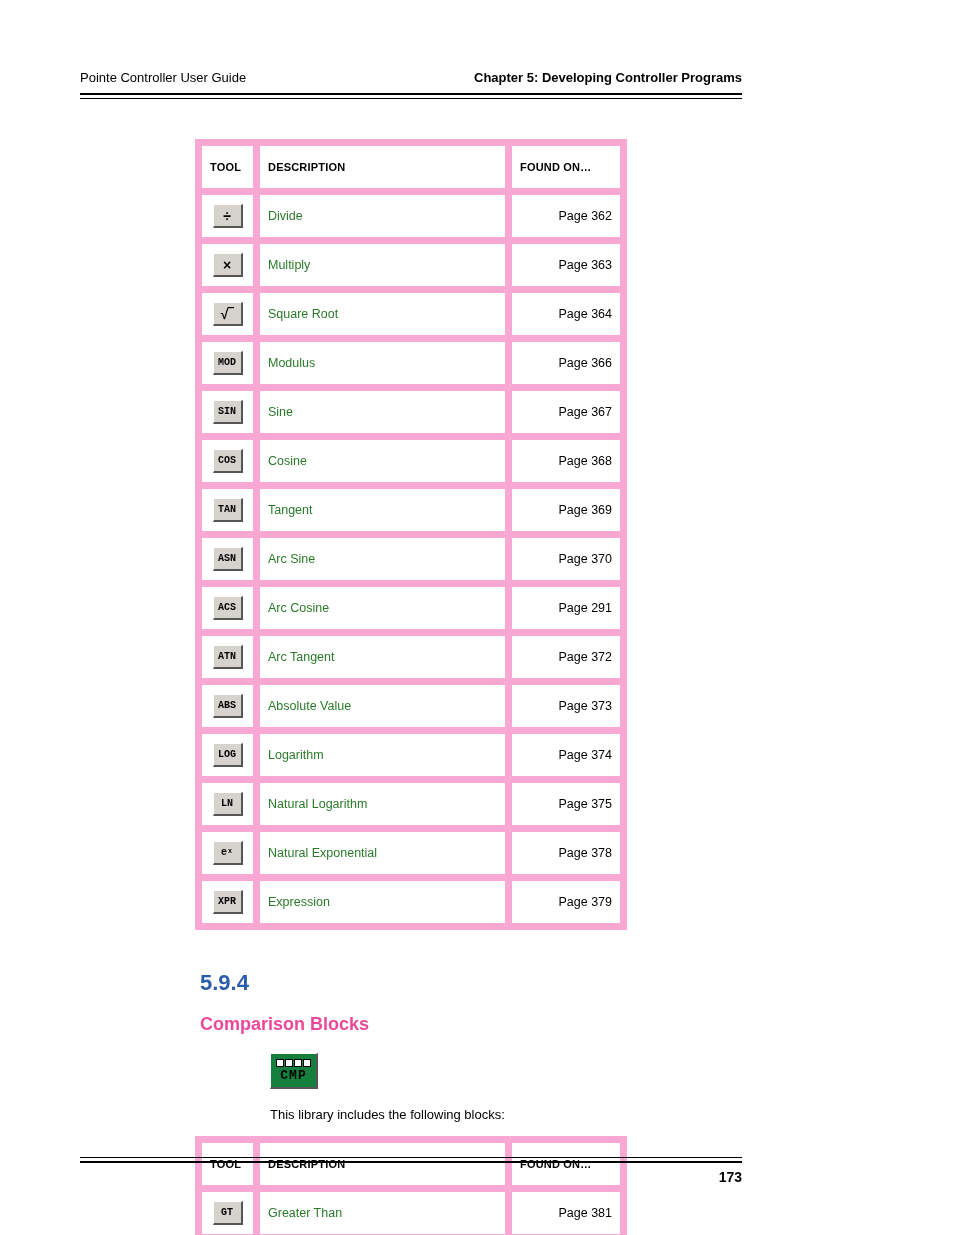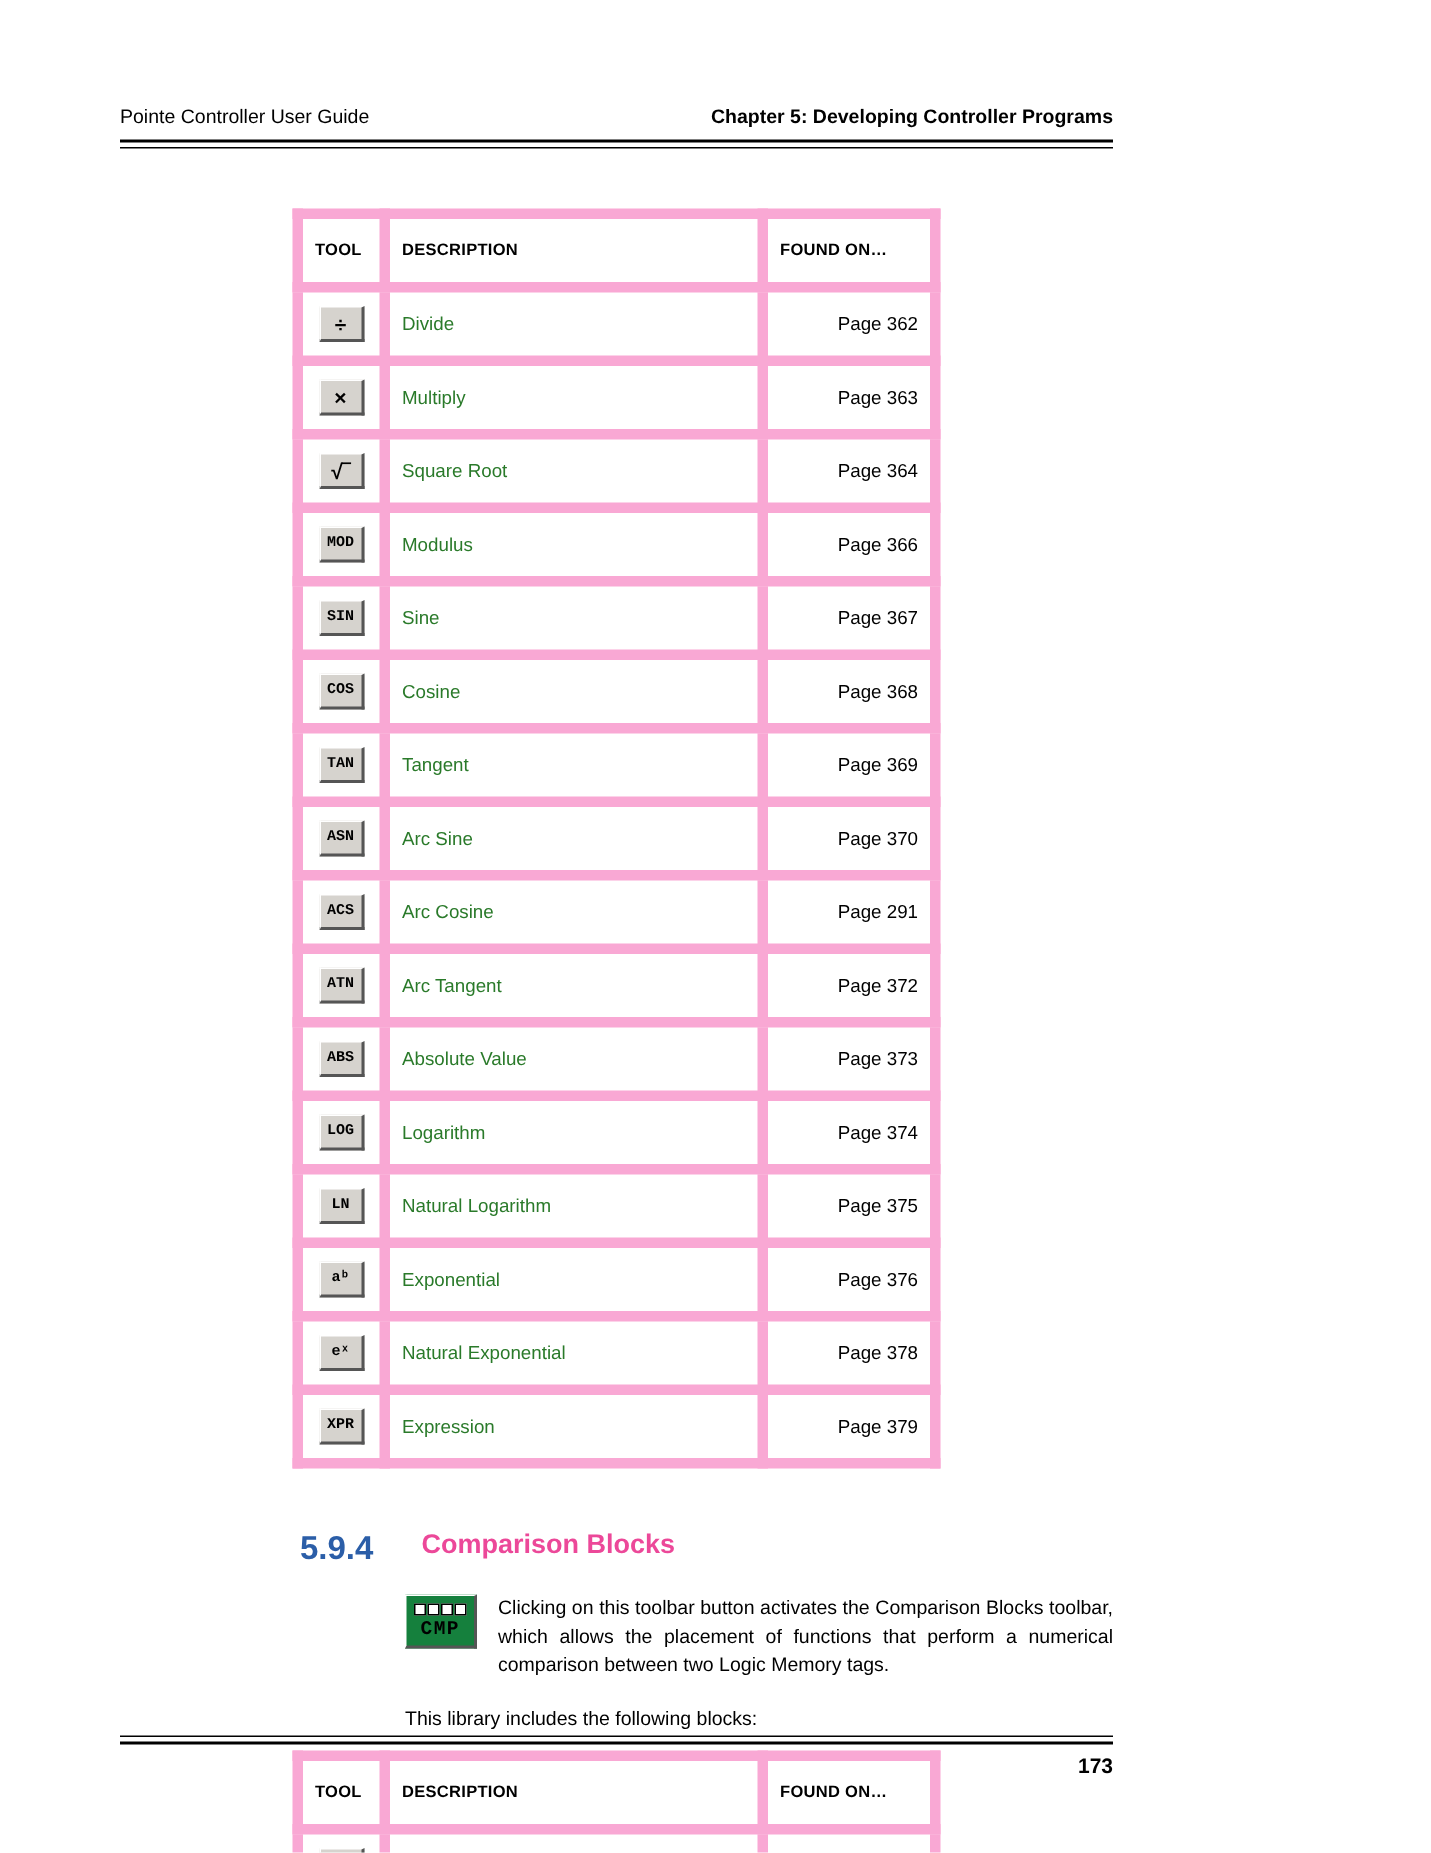--- a/index.html
+++ b/index.html
@@ -76,23 +76,24 @@
     font-family: "Courier New", monospace;
     font-size: 10px;
     font-weight: 700;
     color: #000;
     box-sizing: border-box;
     line-height: 1;
   }
   .tool-btn.sym { font-size: 14px; font-family: Arial, sans-serif; }
   .section-heading {
     display: flex;
-    gap: 32px;
+    gap: 18px;
     margin: 15px 0 18px 0;
     padding-left: 120px;
+    flex-direction: column;
   }
   .section-num {
     color: #2b5ea8;
     font-weight: 700;
     font-size: 22px;
     font-family: Arial, sans-serif;
   }
   .section-title {
     color: #ec4899;
     font-weight: 700;
@@ -252,25 +253,20 @@
             <td class="tool-cell"><span class="tool-btn">LOG</span></td>
             <td class="desc-cell">Logarithm</td>
             <td class="found-cell">Page 374</td>
           </tr>
           <tr>
             <td class="tool-cell"><span class="tool-btn">LN</span></td>
             <td class="desc-cell">Natural Logarithm</td>
             <td class="found-cell">Page 375</td>
           </tr>
           <tr>
-            <td class="tool-cell"><span class="tool-btn">aᵇ</span></td>
-            <td class="desc-cell">Exponential</td>
-            <td class="found-cell">Page 376</td>
-          </tr>
-          <tr>
             <td class="tool-cell"><span class="tool-btn">eˣ</span></td>
             <td class="desc-cell">Natural Exponential</td>
             <td class="found-cell">Page 378</td>
           </tr>
           <tr>
             <td class="tool-cell"><span class="tool-btn">XPR</span></td>
             <td class="desc-cell">Expression</td>
             <td class="found-cell">Page 379</td>
           </tr>
         </tbody>
@@ -285,21 +281,20 @@
       <div class="section-body-row">
         <div class="cmp-icon">
           <div class="boxes">
             <span></span>
               <span></span>
               <span></span>
               <span></span>
           </div>
           <div class="cmp-label">CMP</div>
         </div>
-        <div class="justify">Clicking on this toolbar button activates the Comparison Blocks toolbar, which allows the placement of functions that perform a numerical comparison between two Logic Memory tags.</div>
       </div>
     </div>
 
     <div class="lib-intro">This library includes the following blocks:</div>
 
     <table class="tool-table" id="table2">
       <colgroup>
           <col class="c-tool">
           <col class="c-desc">
           <col class="c-found">

